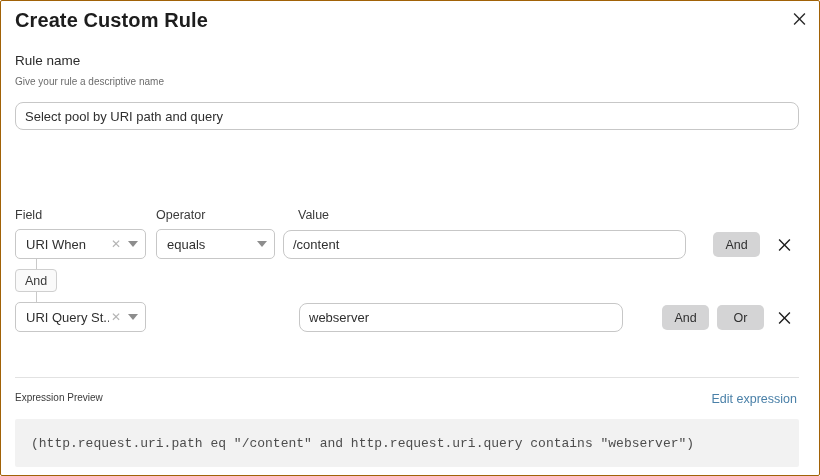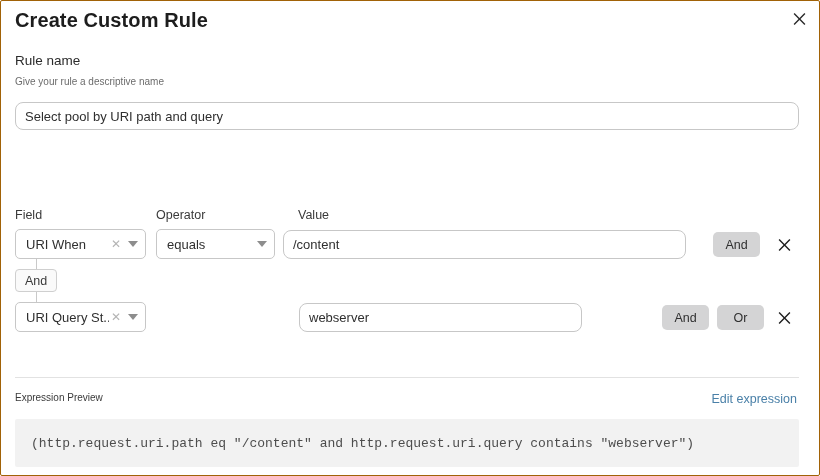--- a/index.html
+++ b/index.html
@@ -239,21 +239,21 @@
     </svg>
   </div>
 
   <div class="select-box" style="left:14px; top:301px; width:131px; height:30px;">
     <span class="select-text">URI Query St...</span>
     <span class="select-clear">✕</span>
     <span class="caret"></span>
   </div>
 
 
-  <input class="text-input" style="left: 298px; top: 302px; width: 283px; height: 29px;" value="webserver" placeholder="Enter value">
+  <input class="text-input" style="left: 298px; top: 302px; width: 324px; height: 29px;" value="webserver" placeholder="Enter value">
 
   <div class="logic-btn" style="left:661px; top:304px; width:47px; height:25px;">And</div>
   <div class="logic-btn" style="left:716px; top:304px; width:47px; height:25px;">Or</div>
 
   <div class="row-delete" style="left:774px; top:307px;">
     <svg width="13" height="13" viewBox="0 0 13 13" aria-hidden="true">
       <path d="M1.6 1.1 L6.5 6 L11.4 1.1 L12.4 2.1 L7.5 7 L12.4 11.9 L11.4 12.9 L6.5 8 L1.6 12.9 L0.6 11.9 L5.5 7 L0.6 2.1 Z" fill="#1f1f1f"></path>
     </svg>
   </div>
 

